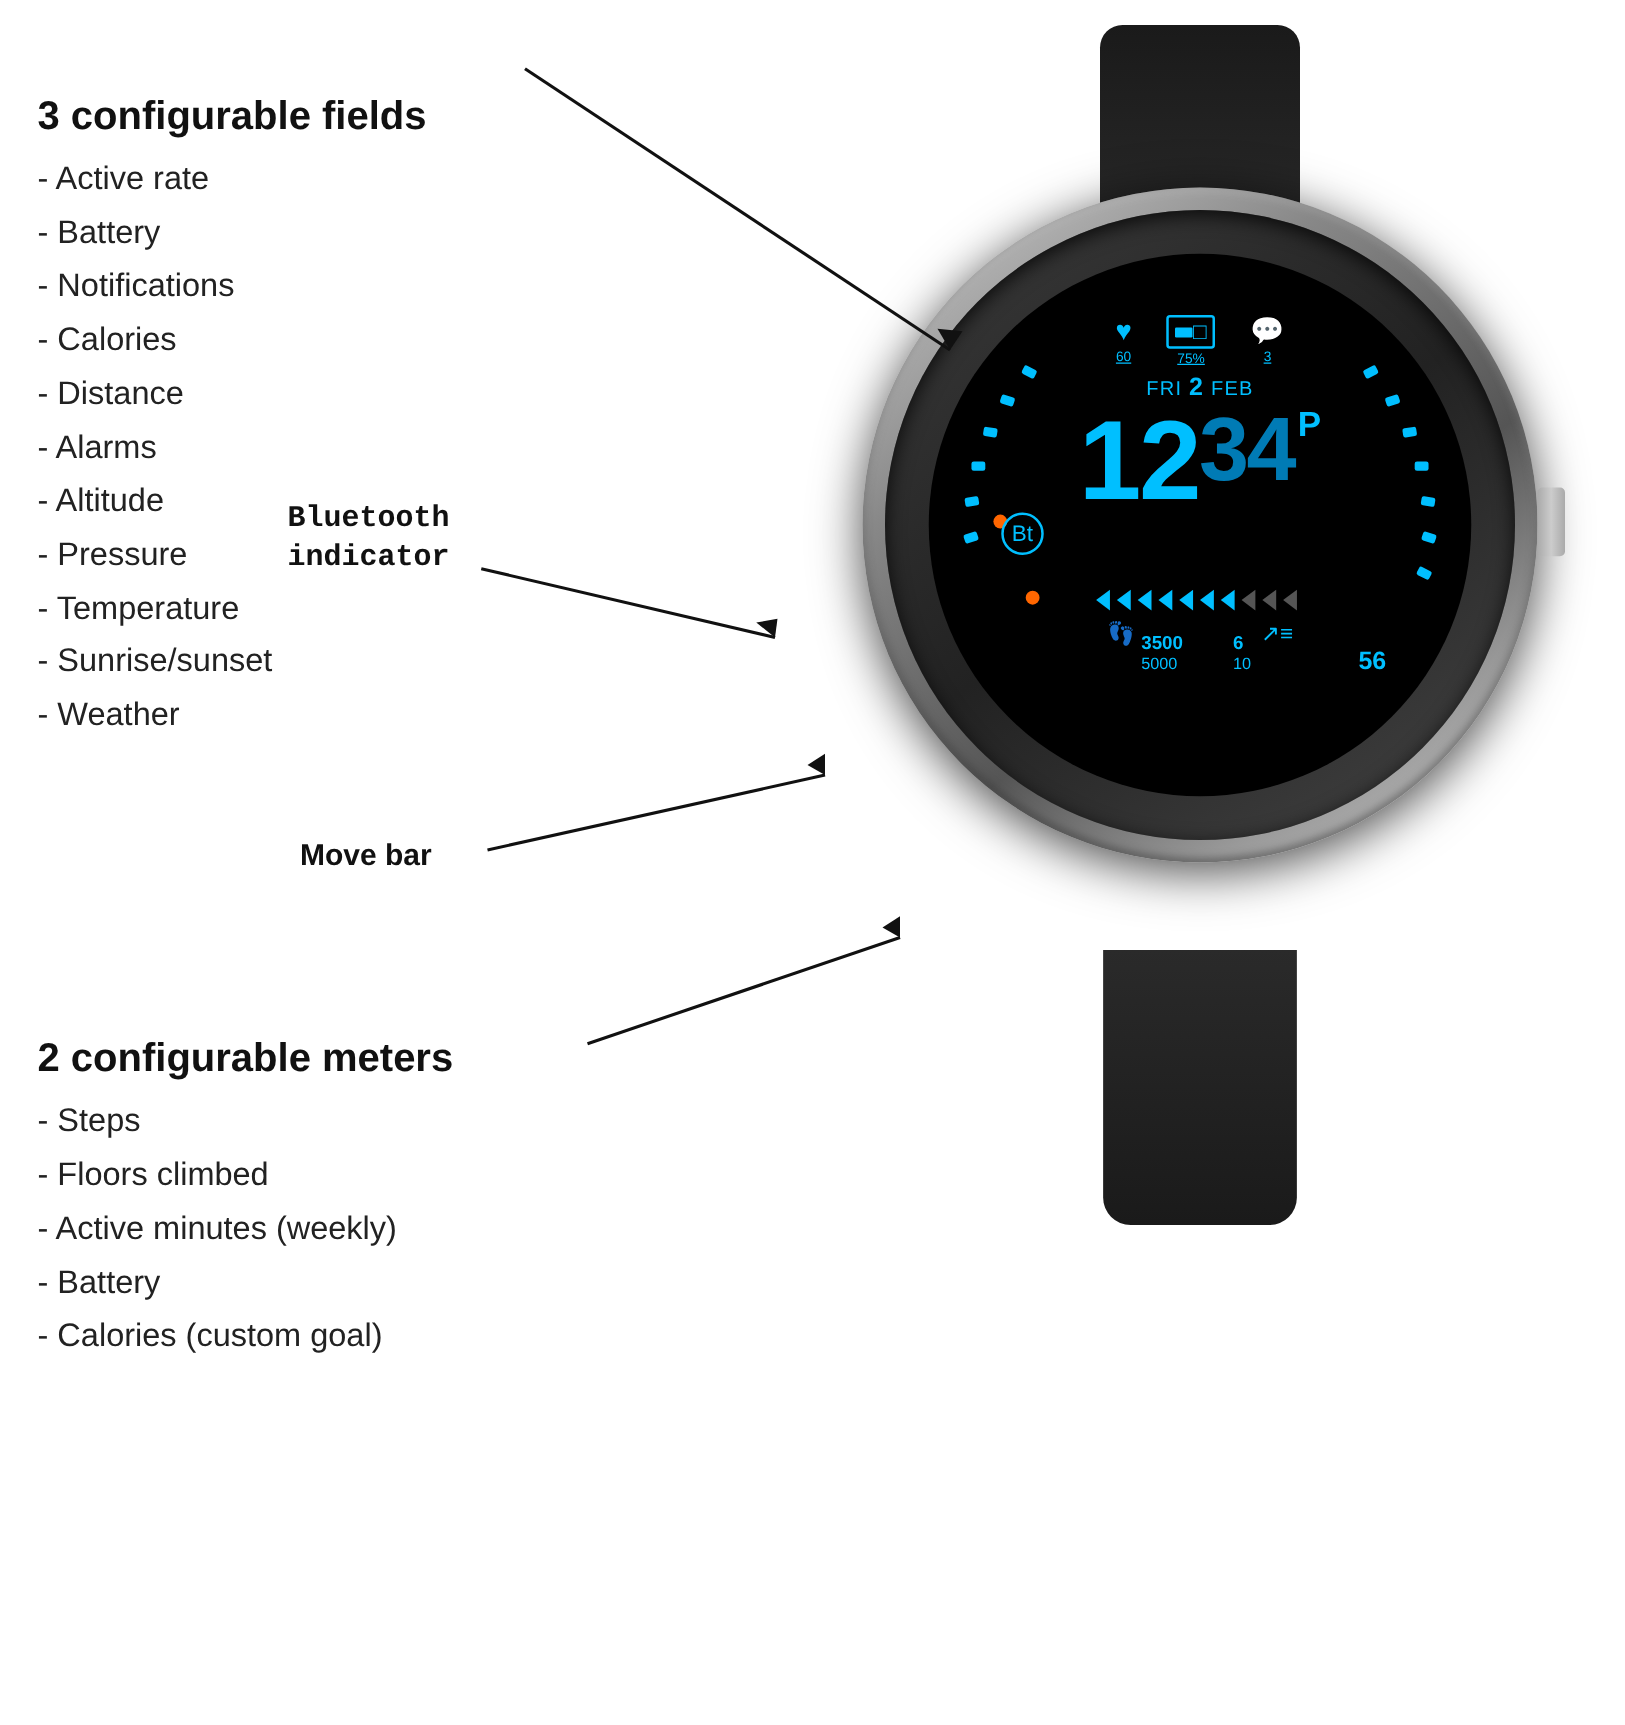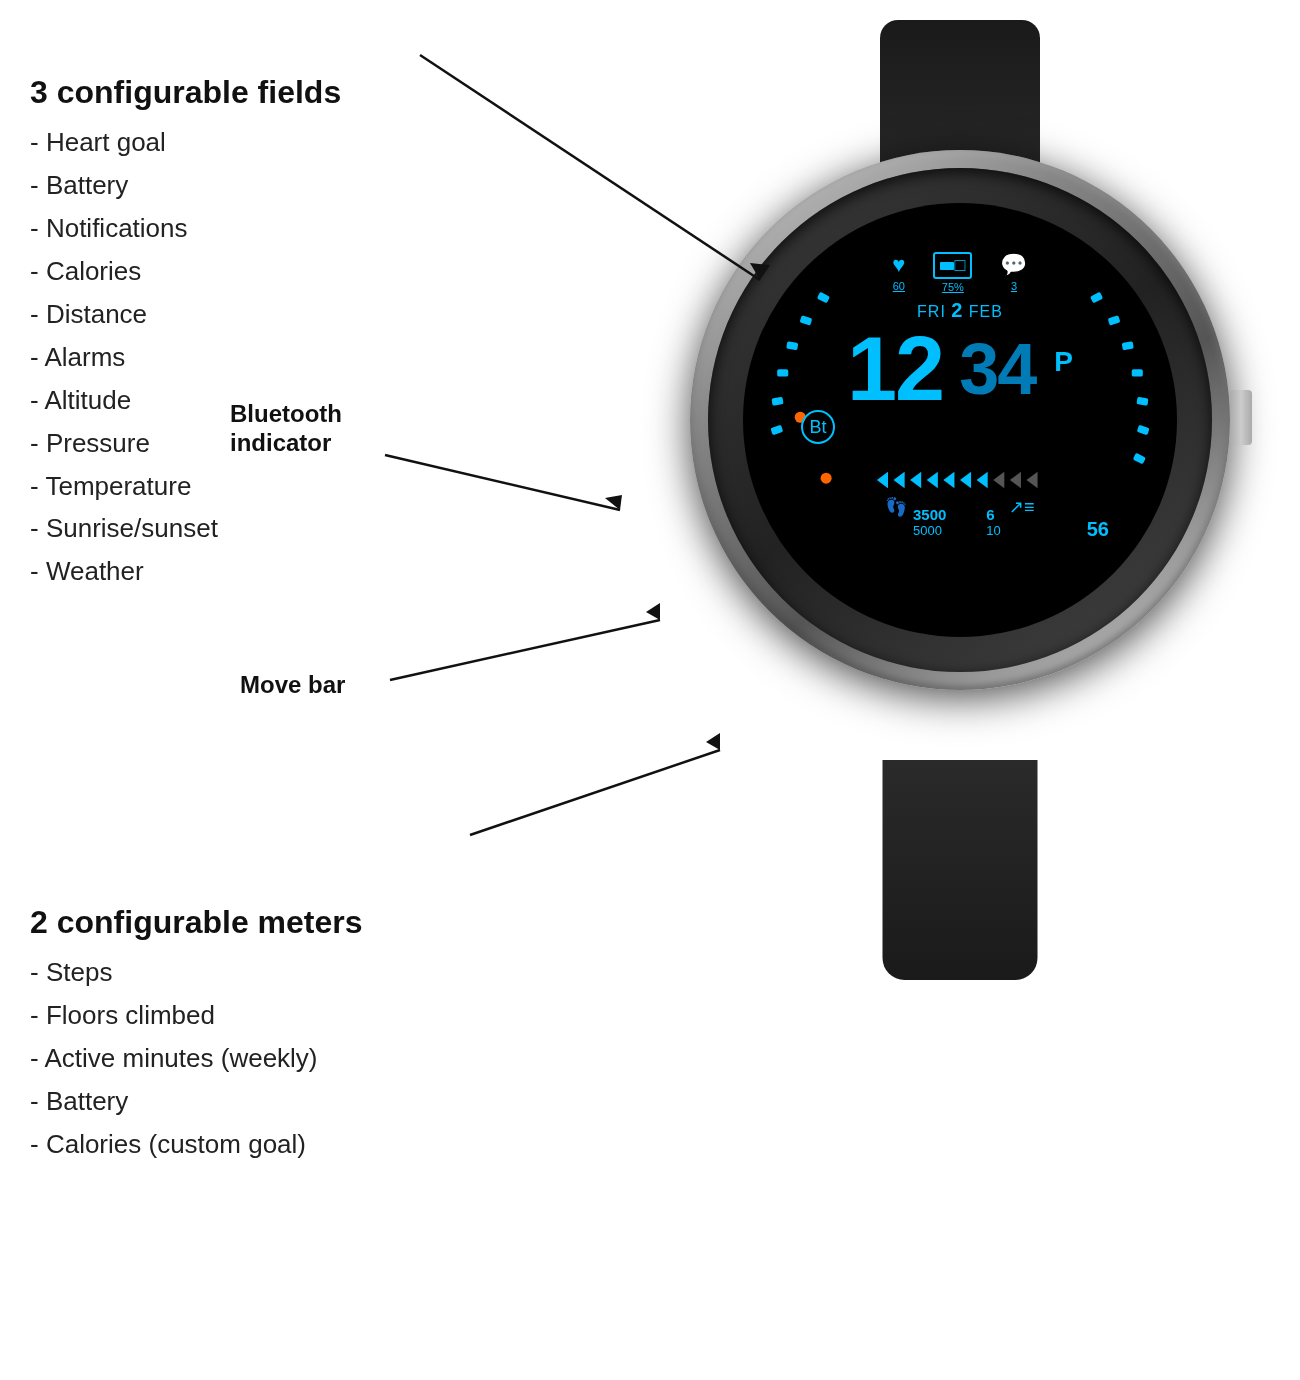--- a/index.html
+++ b/index.html
@@ -185,23 +185,22 @@
     }
 
     .date-row .bold {
       font-weight: 900;
       font-size: 20px;
     }
 
     
     .time-row {
       display: flex;
-      align-items: center;
+      align-items: flex-start;
       margin-top: 2px;
-      gap: 16px;
     }
 
     .time-main {
       font-size: 90px;
       font-weight: 900;
       color: #00bfff;
       line-height: 1;
       letter-spacing: -2px;
     }
 
@@ -268,21 +267,21 @@
     .watch-svg {
       position: absolute;
       inset: 0;
       border-radius: 50%;
     }
 
     
     .bottom-panel {
       position: absolute;
       left: 30px;
-      top: 860px;
+      top: 784px;
       width: 480px;
     }
 
     
     .annotation-svg {
       position: absolute;
       top: 0;
       left: 0;
       width: 1300px;
       height: 1380px;
@@ -309,36 +308,36 @@
   <line x1="390" y1="680" x2="660" y2="620" stroke="#111" stroke-width="2.5"></line>
   <polygon points="660,620 646,612 660,603" fill="#111"></polygon>
 
   <line x1="470" y1="835" x2="720" y2="750" stroke="#111" stroke-width="2.5"></line>
   <polygon points="720,750 706,742 720,733" fill="#111"></polygon>
 </svg>
 
 <div class="left-panel">
   <div class="section-title">3 configurable fields</div>
   <ul class="feature-list">
-  <li>Heart goal</li>
+  <li>Active rate</li>
       <li>Battery</li>
       <li>Notifications</li>
       <li>Calories</li>
       <li>Distance</li>
       <li>Alarms</li>
       <li>Altitude</li>
       <li>Pressure</li>
       <li>Temperature</li>
       <li>Sunrise/sunset</li>
       <li>Weather</li>
     </ul>
 </div>
 
 <div class="annotation" style="left:230px; top:400px;">
-  <span style="white-space:pre-line;">Bluetooth
+  <span style="white-space:pre-line;font-family:Liberation Mono, monospace;">Bluetooth
 indicator</span>
 </div>
 
 <div class="annotation" style="left:240px; top:671px;">
   <span>Move bar</span>
 </div>
 
 <div class="bottom-panel">
   <div class="section-title">2 configurable meters</div>
   <ul class="feature-list">

